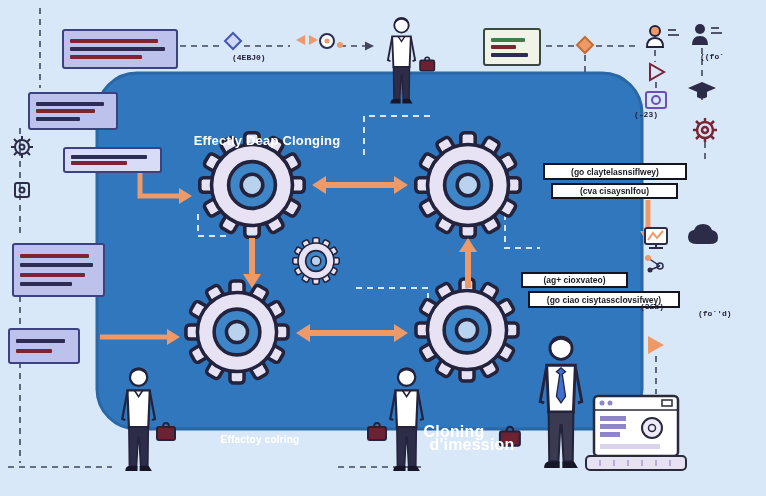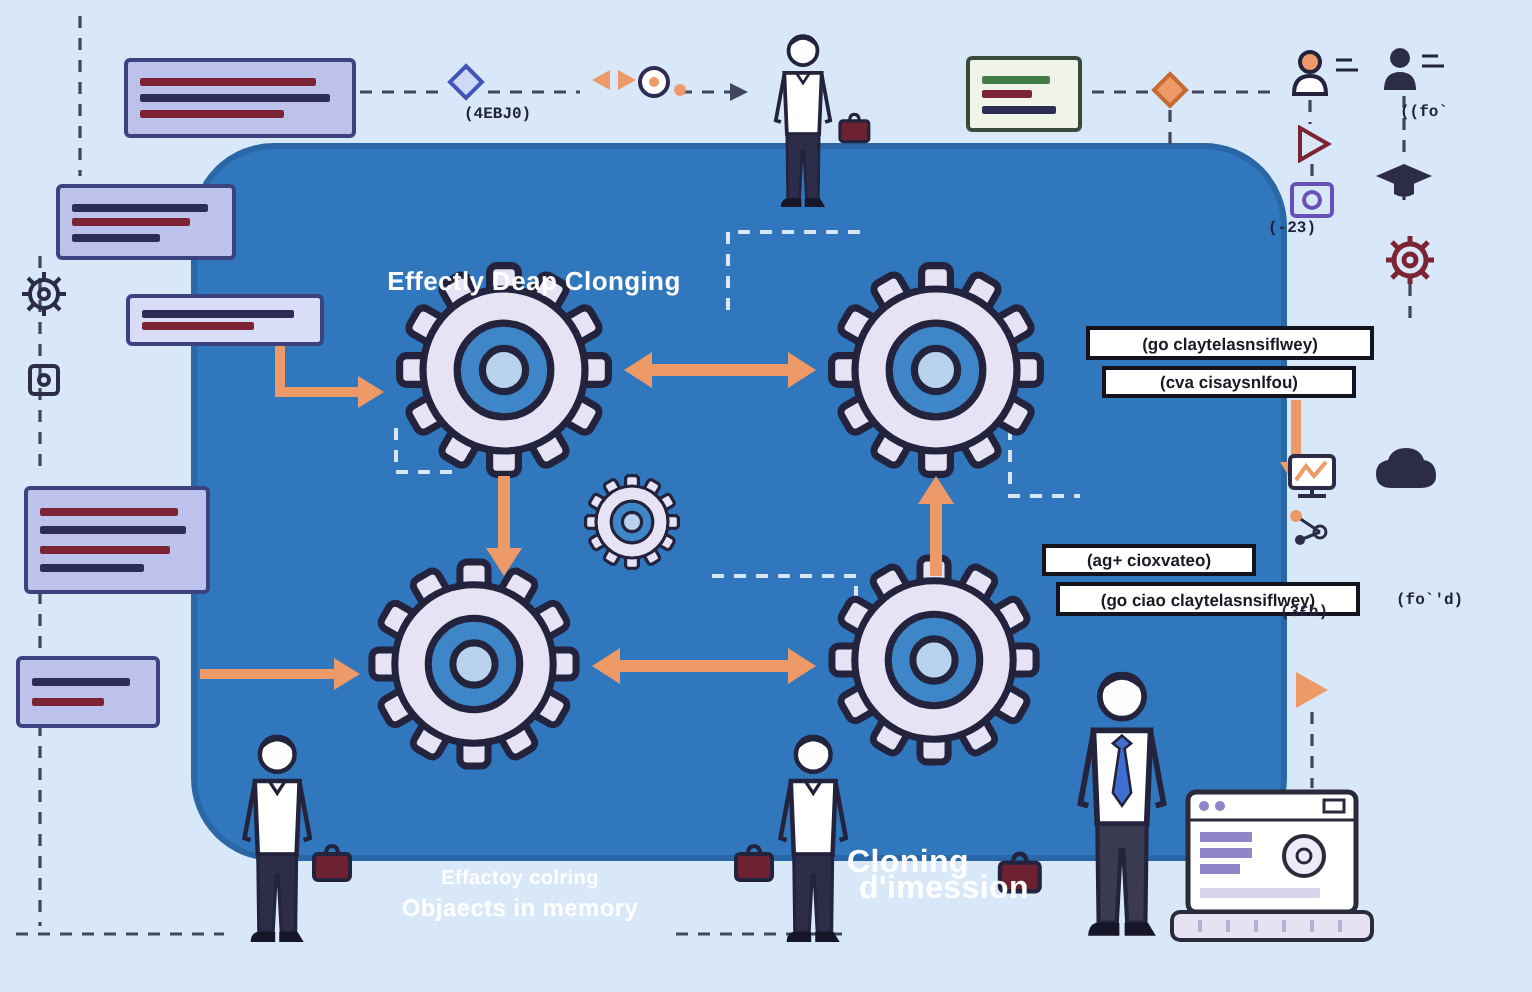--- a/index.html
+++ b/index.html
@@ -254,28 +254,27 @@
   </div>
   <div class="codeblock" style="left:483px;top:28px;width:58px;height:38px;background:#f0f4e8;border-color:#3a4a3a;">
     <div class="codeline g" style="width:82%;"></div>
     <div class="codeline m" style="width:60%;"></div>
     <div class="codeline n" style="width:88%;"></div>
   </div>
 
   <div class="overlay title" style="left:183px;top:90px;width:168px;font-size:13px;">Effectly Deap Clonging</div>
 
   <div class="overlay title" style="left:190px;top:391px;width:140px;font-size:10px;">Effactoy colring</div>
-  <div class="overlay title" style="left:183px;top:404px;width:154px;font-size:12px;">Objaects in memory</div>
   <div class="overlay title" style="left:408px;top:380px;width:92px;font-size:16px;">Cloning</div>
   <div class="overlay title" style="left:426px;top:393px;width:92px;font-size:16px;">d'imession</div>
 
   <div class="labelbox" style="left:543px;top:163px;width:144px;height:17px;">(go claytelasnsiflwey)</div>
   <div class="labelbox" style="left:521px;top:272px;width:107px;height:16px;">(ag+ cioxvateo)</div>
   <div class="labelbox" style="left:551px;top:183px;width:127px;height:16px;">(cva cisaysnlfou)</div>
-  <div class="labelbox" style="left:528px;top:291px;width:152px;height:17px;">(go ciao claytelasnsiflwey)</div>
+  <div class="labelbox" style="left:528px;top:291px;width:152px;height:17px;">(go ciao cisytassclovsifwey)</div>
 
   <div class="tag" style="left:232px;top:53px;">(4EBJ0)</div>
   <div class="tag" style="left:700px;top:52px;">((fo`</div>
   <div class="tag" style="left:634px;top:110px;text-align:center;">(-23)</div>
   <div class="tag" style="left:640px;top:302px;">(3£b)</div>
-  <div class="tag" style="left:698px;top:296px;text-align:center;">(fo`'d)</div>
+  <div class="tag" style="left:698px;top:309px;text-align:center;">(fo`'d)</div>
 
 </div>
 
 </body></html>

